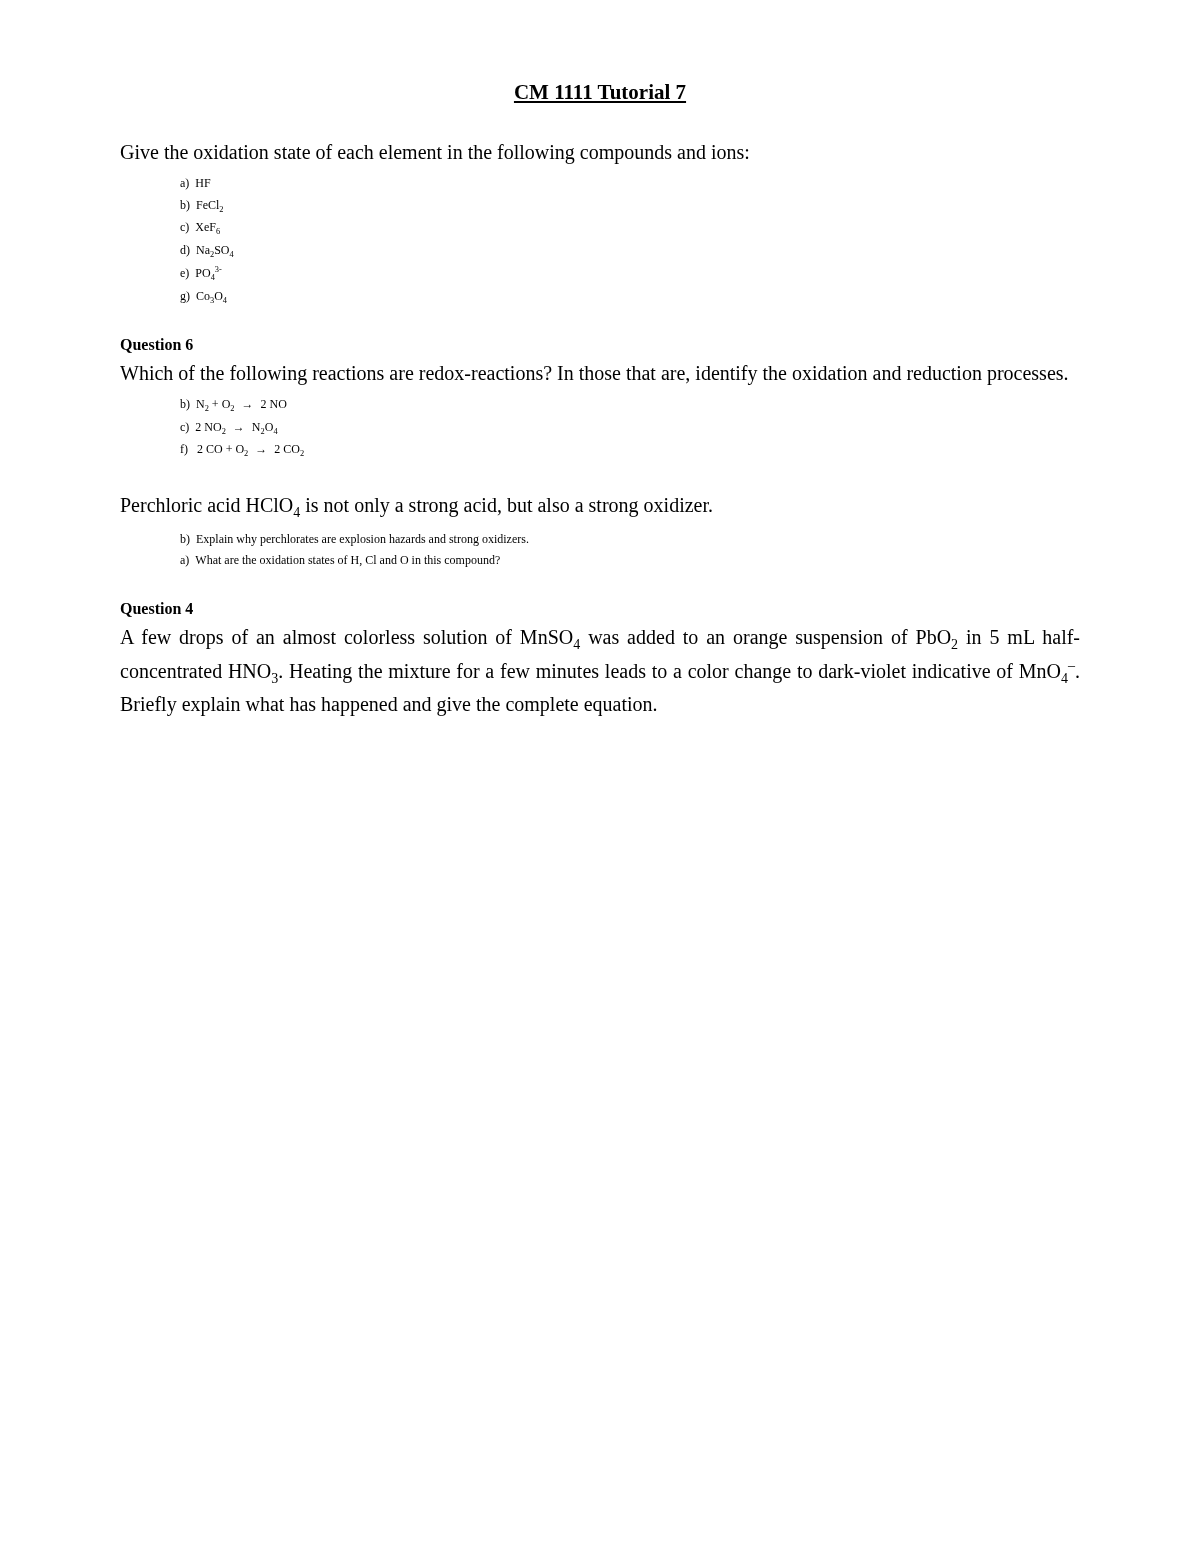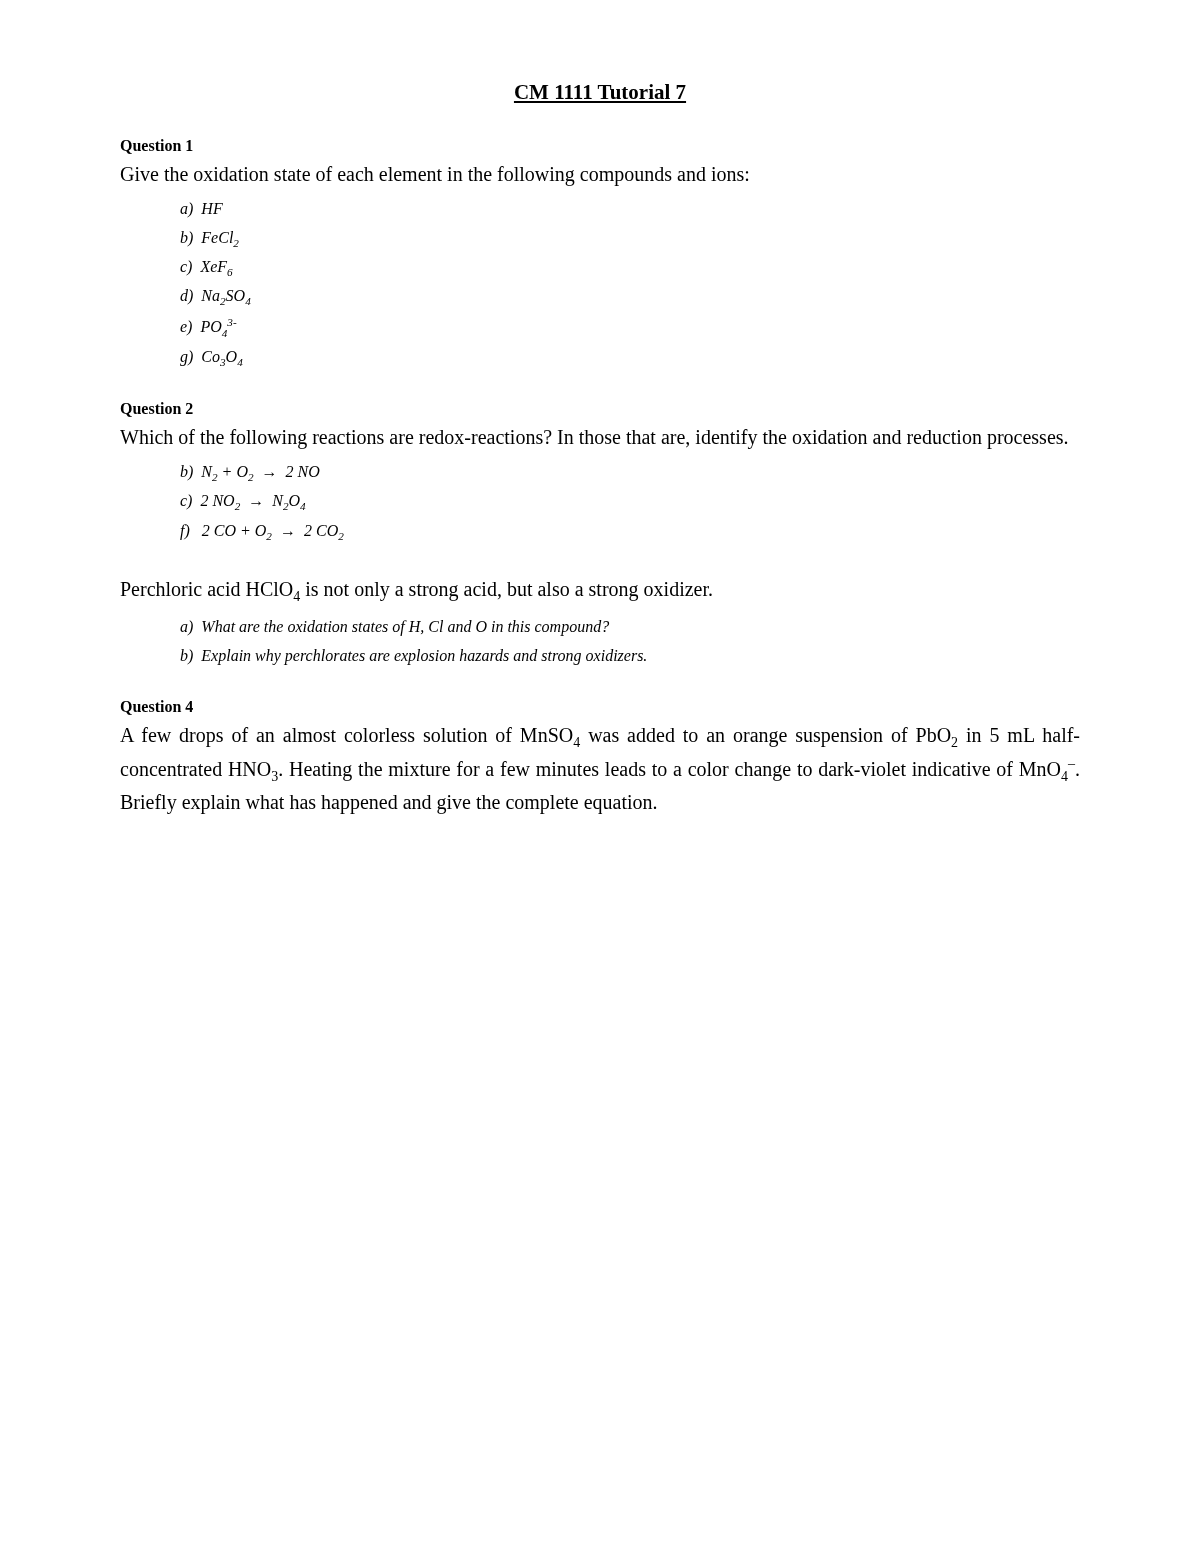--- a/index.html
+++ b/index.html
@@ -36,66 +36,64 @@
       text-align: justify;
       margin-bottom: 6px;
       line-height: 1.5;
     }
     .sub-list {
       list-style: none;
       padding-left: 60px;
       line-height: 1.8;
     }
     .sub-list li {
-      font-size: 16px;
-      font-style: italic;
+      font-size: 12px;
     }
     sup {
       font-size: 0.7em;
     }
     sub {
       font-size: 0.7em;
     }
     .arrow {
       display: inline-block;
       margin: 0 4px;
     }
   </style>
 </head>
 <body>
 
 <div class="page-title">CM 1111 Tutorial 7</div>
 
 <div class="question-block">
-  <div class="question-heading">Question 1</div>
   <div class="question-text">Give the oxidation state of each element in the following compounds and ions:</div>
   <ul class="sub-list">
     <li>a)&nbsp;&nbsp;HF</li>
     <li>b)&nbsp;&nbsp;FeCl<sub>2</sub></li>
     <li>c)&nbsp;&nbsp;XeF<sub>6</sub></li>
     <li>d)&nbsp;&nbsp;Na<sub>2</sub>SO<sub>4</sub></li>
     <li>e)&nbsp;&nbsp;PO<sub>4</sub><sup>3-</sup></li>
     <li>g)&nbsp;&nbsp;Co<sub>3</sub>O<sub>4</sub></li>
   </ul>
 </div>
 
 <div class="question-block">
-  <div class="question-heading">Question 2</div>
+  <div class="question-heading">Question 6</div>
   <div class="question-text">Which of the following reactions are redox-reactions? In those that are, identify the oxidation and reduction processes.</div>
   <ul class="sub-list">
     <li>b)&nbsp;&nbsp;N<sub>2</sub> + O<sub>2</sub> <span class="arrow">→</span> 2 NO</li>
     <li>c)&nbsp;&nbsp;2 NO<sub>2</sub> <span class="arrow">→</span> N<sub>2</sub>O<sub>4</sub></li>
     <li>f)&nbsp;&nbsp;&nbsp;2 CO + O<sub>2</sub> <span class="arrow">→</span> 2 CO<sub>2</sub></li>
   </ul>
 </div>
 
 <div class="question-block">
   <div class="question-text">Perchloric acid HClO<sub>4</sub> is not only a strong acid, but also a strong oxidizer.</div>
   <ul class="sub-list">
+    <li>b)&nbsp;&nbsp;Explain why perchlorates are explosion hazards and strong oxidizers.</li>
     <li>a)&nbsp;&nbsp;What are the oxidation states of H, Cl and O in this compound?</li>
-    <li>b)&nbsp;&nbsp;Explain why perchlorates are explosion hazards and strong oxidizers.</li>
   </ul>
 </div>
 
 <div class="question-block">
   <div class="question-heading">Question 4</div>
   <div class="question-text">A few drops of an almost colorless solution of MnSO<sub>4</sub> was added to an orange suspension of PbO<sub>2</sub> in 5 mL half-concentrated HNO<sub>3</sub>. Heating the mixture for a few minutes leads to a color change to dark-violet indicative of MnO<sub>4</sub><sup>–</sup>. Briefly explain what has happened and give the complete equation.</div>
 </div>
 
 </body></html>

